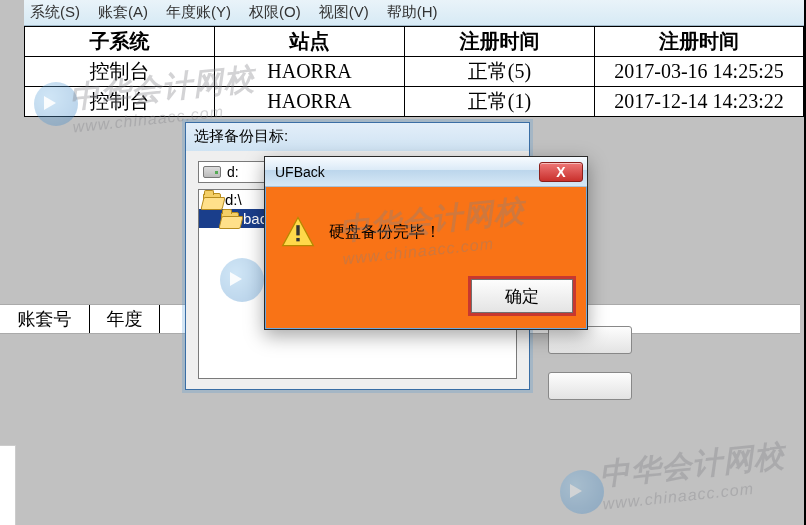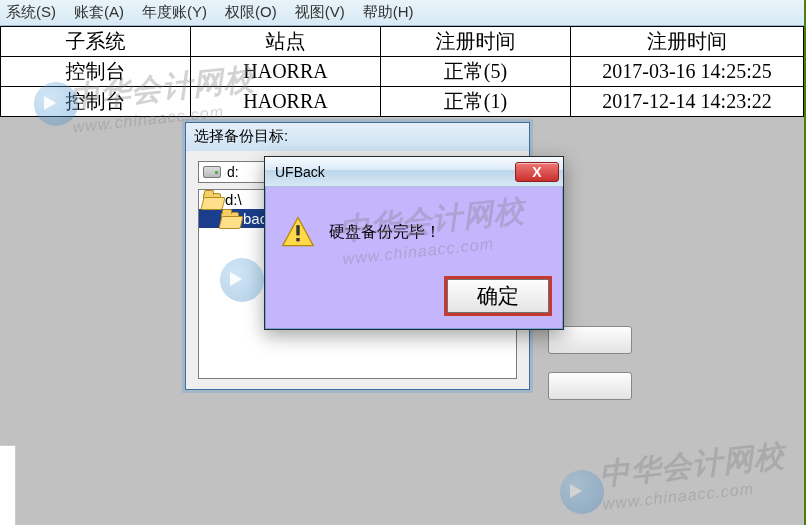--- a/index.html
+++ b/index.html
@@ -7,21 +7,22 @@
     margin: 0; padding: 0;
     font-family: "SimSun", "Microsoft YaHei", sans-serif;
     font-size: 14px;
     background: #fff;
   }
   .stage {
     position: relative;
     width: 806px; height: 525px;
     background: #c1c1c1;
     overflow: hidden;
-    border-right: 2px solid #4d7c0f;
+    border-right: 2px solid #000000;
+    padding-left: 24px;
   }
   .menubar {
     background: linear-gradient(#e9f3f9,#d7eaf5);
     height: 26px;
     display: flex;
     align-items: center;
     font-size: 15px;
     padding-left: 6px;
     border-bottom: 1px solid #9fb8c9;
     color: #333;
@@ -37,21 +38,21 @@
     background: #fff;
   }
   table.datagrid th, table.datagrid td {
     border: 1px solid #000;
     font-size: 20px;
     text-align: center;
     padding: 1px 4px;
     font-family: "SimSun", serif;
     white-space: nowrap;
   }
-  table.datagrid th { font-weight: normal; }
+  table.datagrid th { font-weight: bold; }
   .lowerbar {
     position: absolute;
     left: 0; right: 4px; top: 304px;
     background: #fff;
     border-top: 1px solid #aaa;
     border-bottom: 1px solid #aaa;
     height: 30px;
     display: flex;
     align-items: stretch;
   }
@@ -97,22 +98,22 @@
   .treebox .row.sel { background:#1a3e8b; color:#fff; }
   .winbtn {
     width: 84px; height: 28px;
     background: linear-gradient(#fdfdfd,#e3e3e3);
     border: 1px solid #888; border-radius: 3px;
   }
   
   .msgbox {
     position: absolute;
     left: 264px; top: 156px;
-    width: 300px;
-    background: #c4b5fd;
+    width: 324px;
+    background: #f97316;
     border: 1px solid #2a2a2a;
     box-shadow: 0 6px 18px rgba(0,0,0,.35), 0 0 0 1px #6fa8dc inset;
   }
   .msgbox .titlebar {
     height: 30px;
     background: linear-gradient(#f7fbff,#dbeaf7 45%,#bcd6ec 46%,#d6e8f6);
     border-bottom: 1px solid #a8c2d8;
     display:flex; align-items:center;
     padding-left: 10px;
     font-size: 14px;
@@ -140,21 +141,21 @@
   }
   .msgbox .footer {
     padding: 8px 14px 16px 14px;
     display:flex; justify-content:flex-end;
   }
   .okbtn {
     width: 102px; height: 34px;
     background: linear-gradient(#fdfdfd,#e4e4e4);
     border: 1px solid #707070;
     outline: 3px solid #c8382f;
-    font-size: 21px;
+    font-size: 17px;
   }
   .icon-drive {
     width:18px;height:12px;
     background:linear-gradient(#ddd,#bbb);
     border:1px solid #777;border-radius:2px;
     position:relative;
   }
   .icon-drive::after{content:"";position:absolute;right:2px;top:4px;width:3px;height:3px;background:#5a5;}
   .icon-folder {
     width:18px;height:13px;background:#f4cf67;border:1px solid #b78c1e;border-radius:2px;position:relative;
@@ -229,20 +230,25 @@
       <tr>
         <td>控制台</td>
         <td>HAORRA</td>
         <td>正常(1)</td>
         <td>2017-12-14 14:23:22</td>
       </tr>
     </tbody>
       </table>
   </div>
 
+  <div class="lowerbar">
+    <div class="cell" style="width:90px">账套号</div>
+    <div class="cell" style="width:70px">年度</div>
+    <div class="cell" style="flex:1;border-right:none"></div>
+  </div>
 
   <div style="position:absolute;left:548px;top:326px;display:flex;flex-direction:column;gap:18px;">
     <div class="winbtn"></div>
     <div class="winbtn"></div>
   </div>
 
   <div class="win-backup">
     <div class="title">选择备份目标:</div>
     <div class="drivebox">
       <span class="icon-drive"></span>

